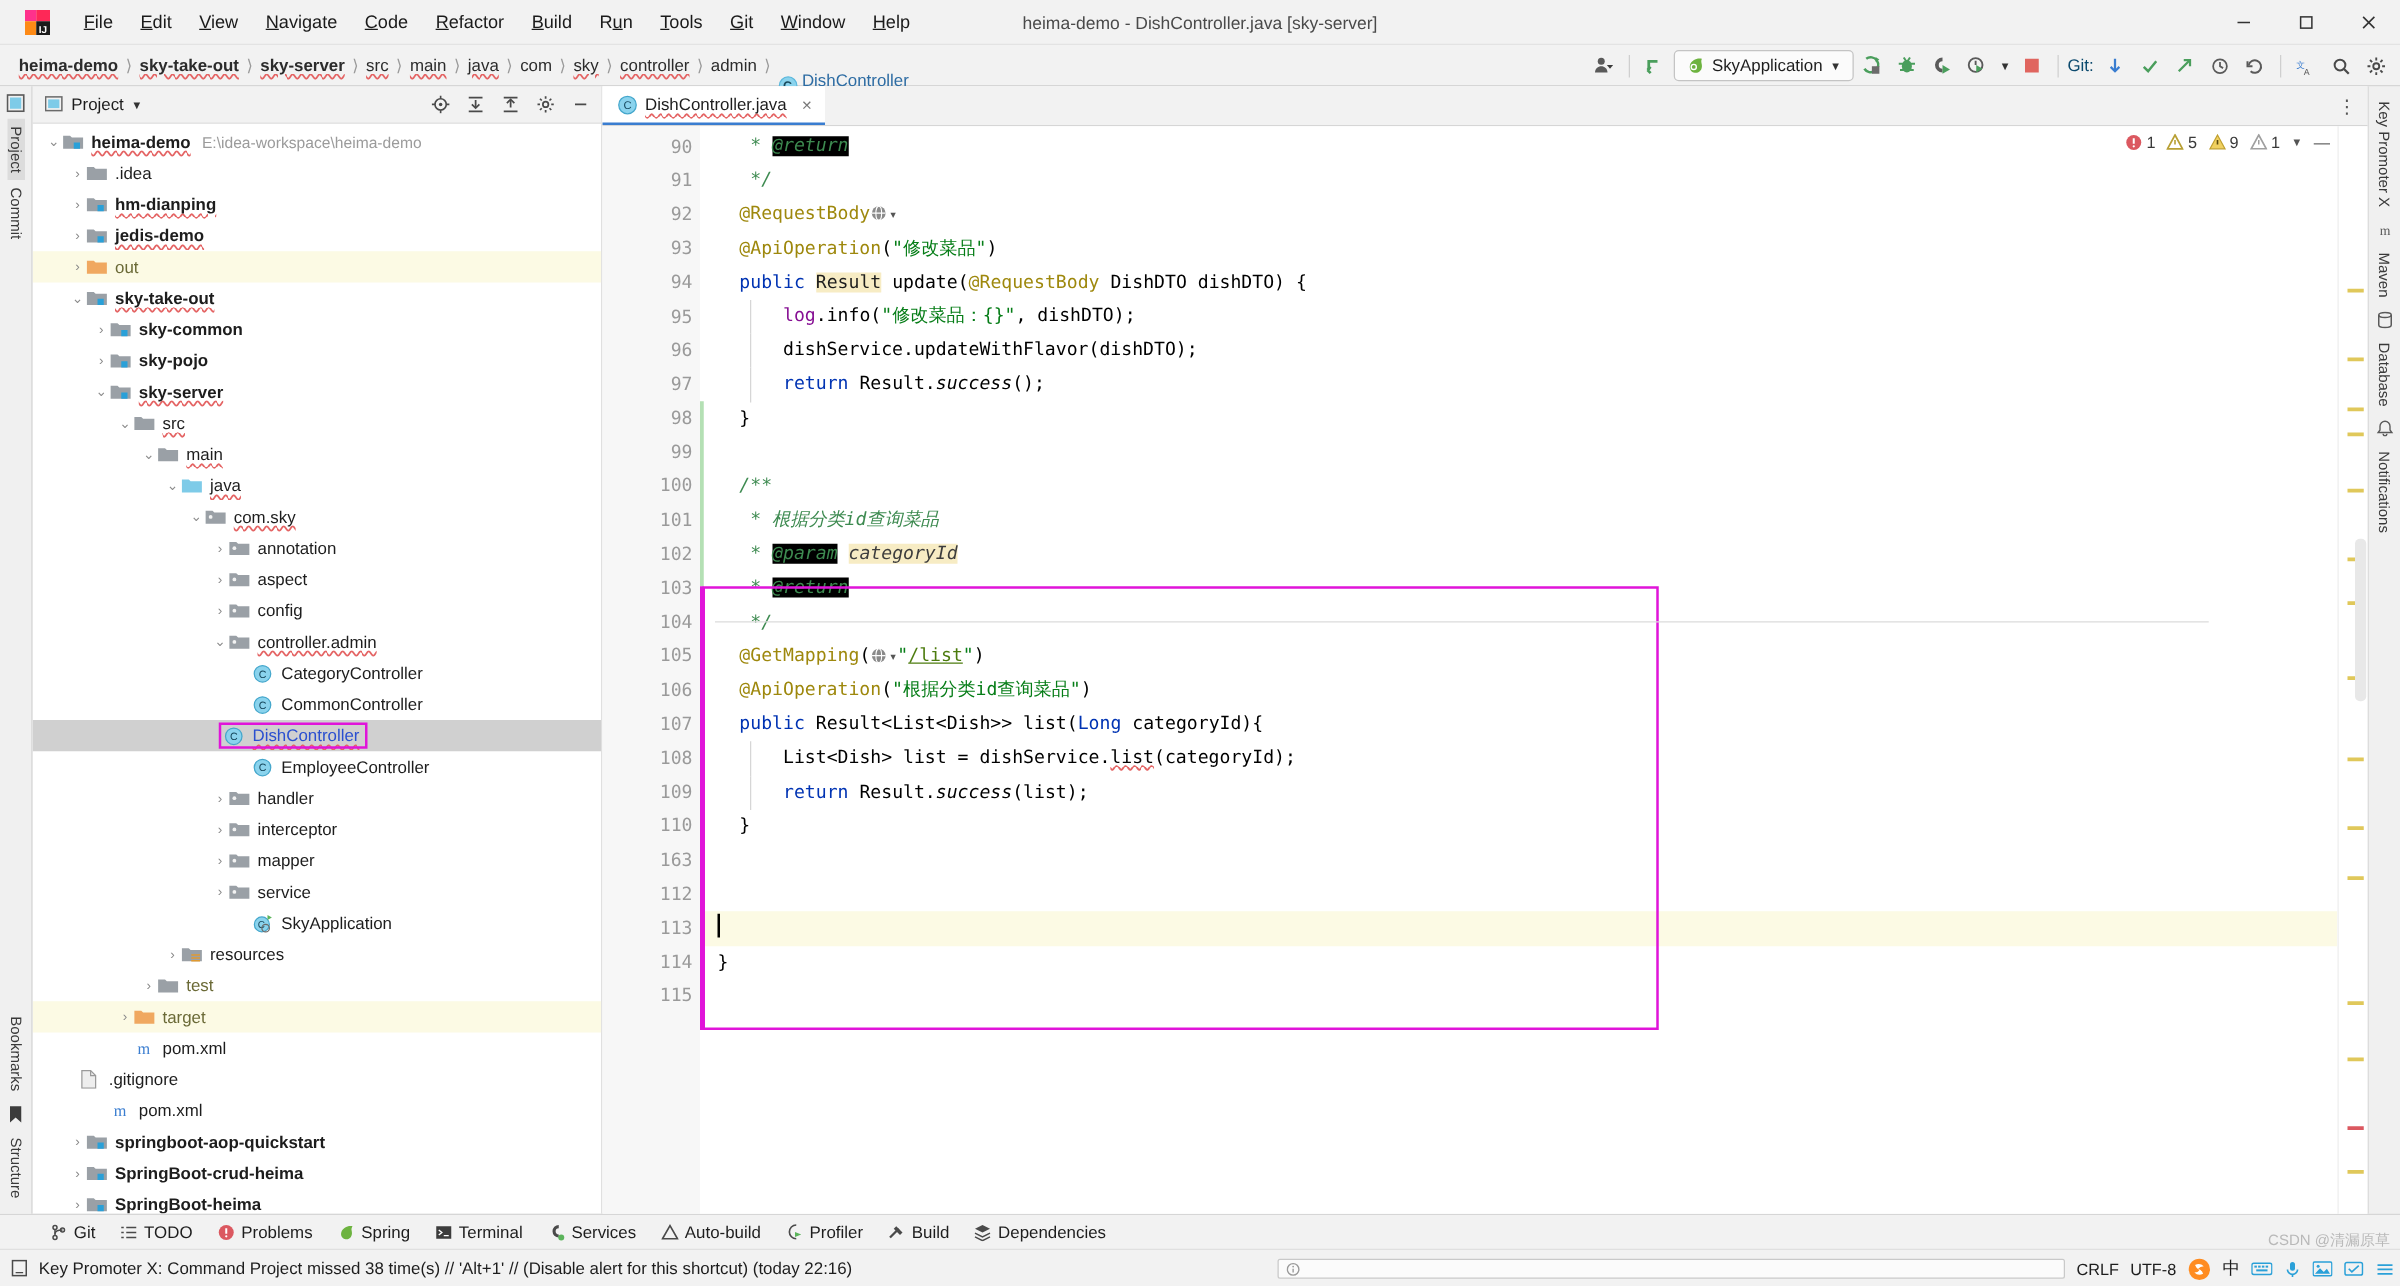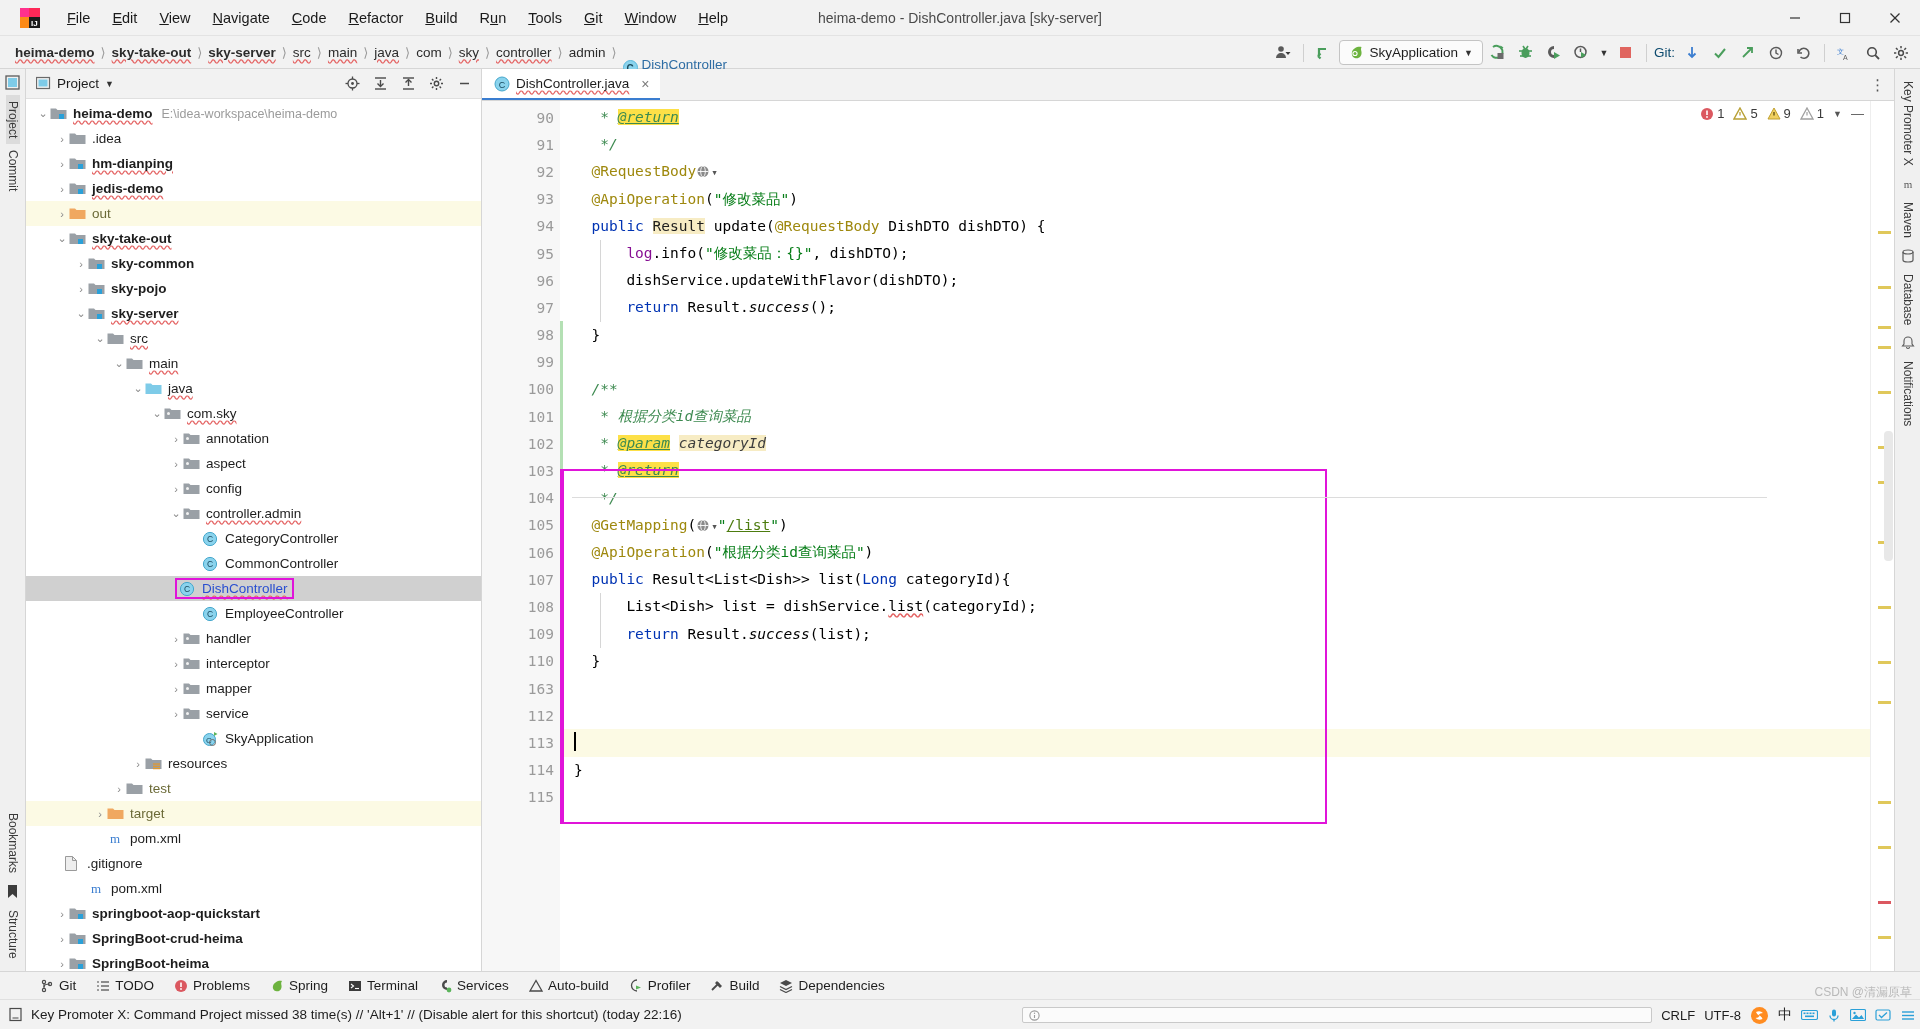--- a/index.html
+++ b/index.html
@@ -121,21 +121,21 @@
 
   .codewrap { flex:1; position:relative; overflow:hidden; background:#fff; }
   .code {
     font-family:"DejaVu Sans Mono", monospace; font-size:14.5px; line-height:27.2px;
     padding-top:3px; white-space:pre; position:relative;
   }
   .cl { height:27.2px; padding-left:14px; position:relative; }
   .cl.hl { background:#fcfae4; }
   .kw { color:#0033b3; }
   .cm { color:#3d8a50; font-style:italic; }
-  .cmtag { color:#3d8a50; font-style:italic; text-decoration:underline; background:#fde047;text-align:center; }
+  .cmtag { color:#3d8a50; font-style:italic; background:#000000;text-align:center; }
   .cmparam { color:#3d3d3d; font-style:italic; background:#f7ecc4; }
   .ann { color:#9e880d; }
   .str { color:#067d17; }
   .fld { color:#871094; }
   .stat { color:#000; font-style:italic; }
   .ident { color:#000; }
   .hlsym { background:#f7ecc4; }
   .lnk { color:#4d7c0f; text-decoration:underline; }
   .ind-guide { position:absolute; left:0; top:0; bottom:0; width:1px; background:#d6d6d6; }
   .caret { display:inline-block; width:1.5px; height:19px; background:#000; vertical-align:-4px; }

